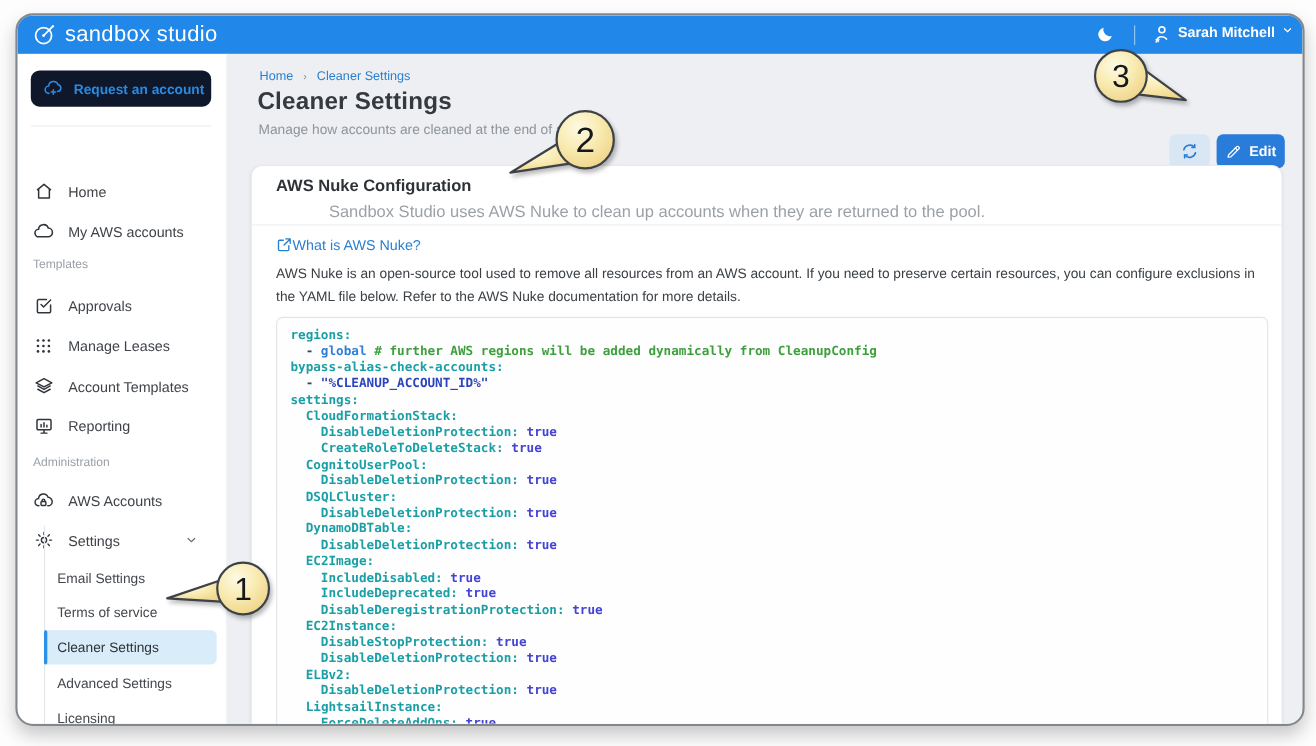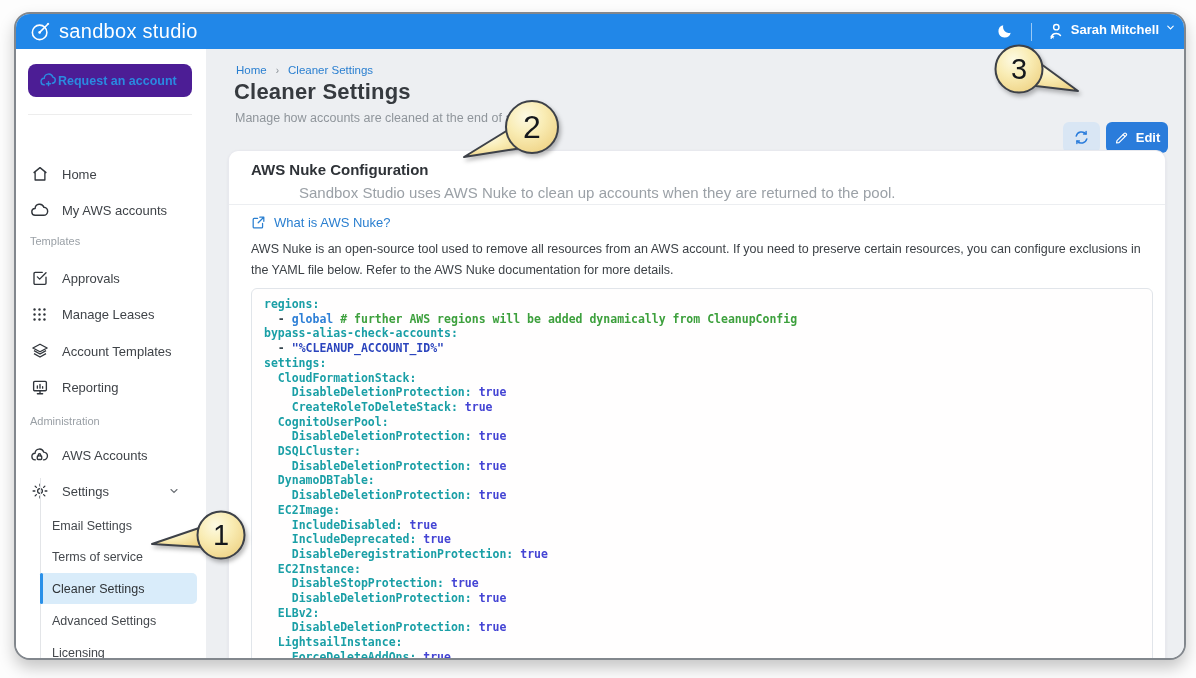--- a/index.html
+++ b/index.html
@@ -14,22 +14,22 @@
   .logo svg{width:21px;height:21px;display:block;}
   .logo-text{font-size:20px;font-weight:500;letter-spacing:.3px;}
   .topbar-right{position:absolute;right:8px;top:0;height:35px;display:flex;align-items:center;gap:14px;}
   .icon-btn{display:flex;align-items:center;justify-content:center;width:24px;height:24px;cursor:pointer;}
   .topbar-divider{width:1px;height:18px;background:rgba(255,255,255,.55);}
   .user-chip{display:flex;align-items:flex-start;gap:6px;font-size:13px;font-weight:600;cursor:pointer;}
   .user-chip svg{display:block;}
   
   .sidebar{position:absolute;left:0;top:35px;width:190px;bottom:0;background:#fff;
     border-right:1px solid #e6e8ea;}
-  .req-btn{position:absolute;left:12px;top:15px;width:164px;height:33px;background:#4c1d95;
-    border-radius:8px;display:flex;align-items:center;color:#2a8ae0;font-size:12.5px;
+  .req-btn{position:absolute;left:12px;top:15px;width:164px;height:33px;background:#0f172a;
+    border-radius:8px;display:flex;align-items:center;gap:9px;color:#2a8ae0;font-size:12.5px;
     font-weight:600;cursor:pointer;border:none;padding:0 0 0 11px;box-sizing:border-box;}
   .side-divider{position:absolute;left:12px;right:14px;top:65px;height:1px;background:#ededed;}
   .srow{position:absolute;left:14px;height:30px;display:flex;align-items:center;gap:13px;
     color:#3f4348;font-size:13px;cursor:pointer;}
   .srow .sicon{width:19px;height:19px;display:flex;align-items:center;justify-content:center;color:#30353b;}
   .slabel-sec{position:absolute;left:14px;height:16px;color:#9aa0a6;font-size:11px;}
   .ssub{position:absolute;left:36px;height:30px;display:flex;align-items:center;color:#44484d;
     font-size:12.5px;cursor:pointer;}
   .guide{position:absolute;left:24px;top:429px;height:188px;width:1px;background:#e3e5e8;}
   .active-row{position:absolute;left:24px;width:157px;height:31px;background:#d9ecfa;
@@ -49,21 +49,21 @@
     color:#2a7cdb;cursor:pointer;}
   .edit-btn{position:absolute;right:16px;top:73px;width:62px;height:31px;background:#2a7cdb;border:none;
     border-radius:6px;display:flex;align-items:center;justify-content:center;gap:7px;color:#fff;
     font-size:13px;font-weight:600;cursor:pointer;}
   .card{position:absolute;left:22px;top:101px;width:936px;height:520px;background:#fff;
     border:1px solid #e8e9ee;border-bottom:none;border-radius:10px 10px 0 0;
     box-shadow:0 1px 3px rgba(30,40,60,.06);}
   .card-title{position:absolute;left:22px;top:10px;font-size:15px;font-weight:700;color:#2e3237;}
   .card-sub{position:absolute;left:22px;top:33px;font-size:15px;color:#9ba1a7;margin-left:48px;}
   .card-divider{position:absolute;left:0;right:0;top:53px;height:1px;background:#eceef1;}
-  .nuke-link{position:absolute;left:22px;top:64px;display:flex;align-items:center;gap:8px;
+  .nuke-link{position:absolute;left:22px;top:64px;display:flex;align-items:center;
     color:#2a7fd0;font-size:13px;font-weight:500;cursor:pointer;}
   .para{position:absolute;left:22px;top:88px;width:894px;font-size:12.5px;line-height:21px;color:#3c4146;}
   .codebox{position:absolute;left:22px;top:137px;width:902px;height:420px;background:#fffefe;
     border:1px solid #e1e5ea;border-radius:6px;box-sizing:border-box;padding:8px 12px;overflow:hidden;}
   .cl{font-family:"DejaVu Sans Mono","Liberation Mono",monospace;font-size:11.5px;line-height:14.7px;
     white-space:pre;font-weight:600;}
   .t-k{color:#1a9fa6}.t-d{color:#37474f}.t-v{color:#2e7fd6}.t-c{color:#3da03d}
   .t-s{color:#2b44bd}.t-b{color:#4444d4}
   
   .callout{position:absolute;filter:drop-shadow(2px 3px 2px rgba(0,0,0,.28));z-index:50;}

